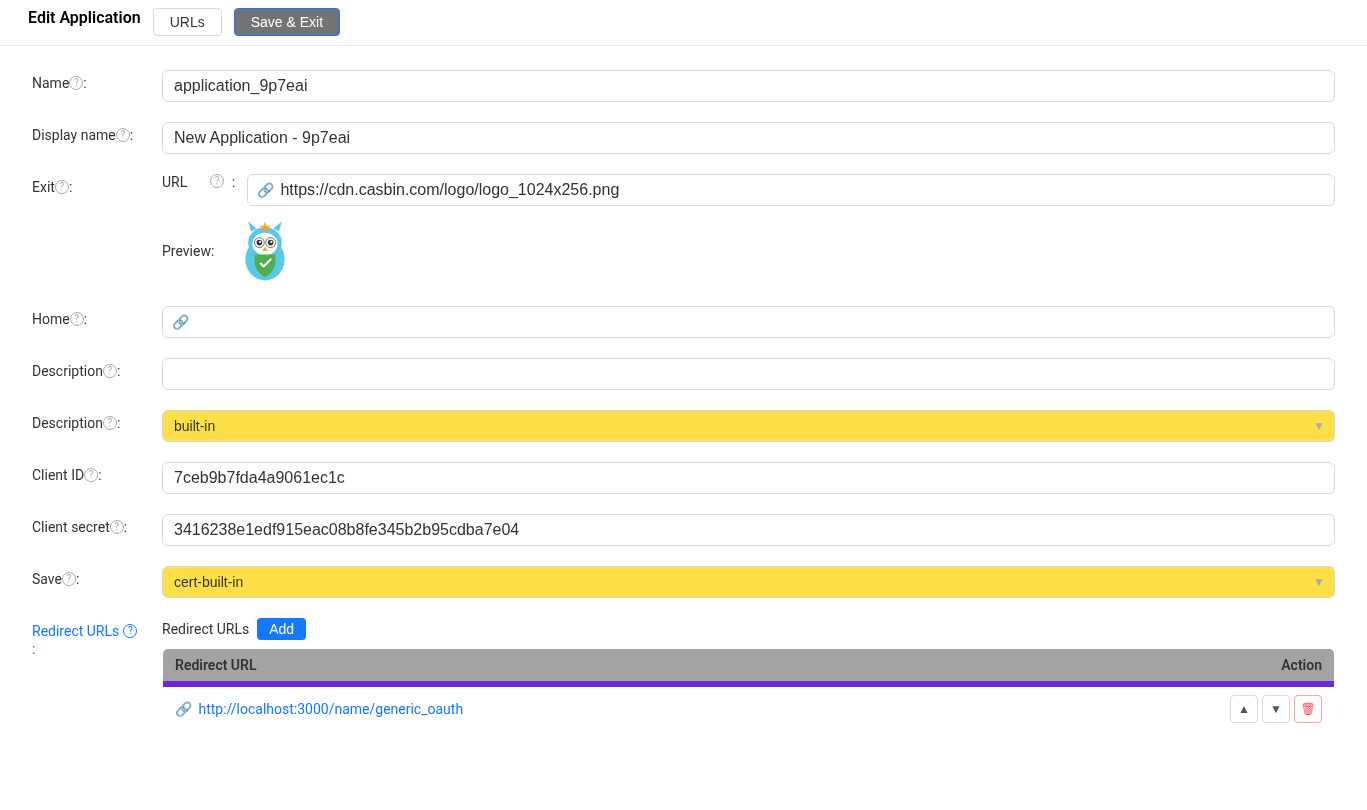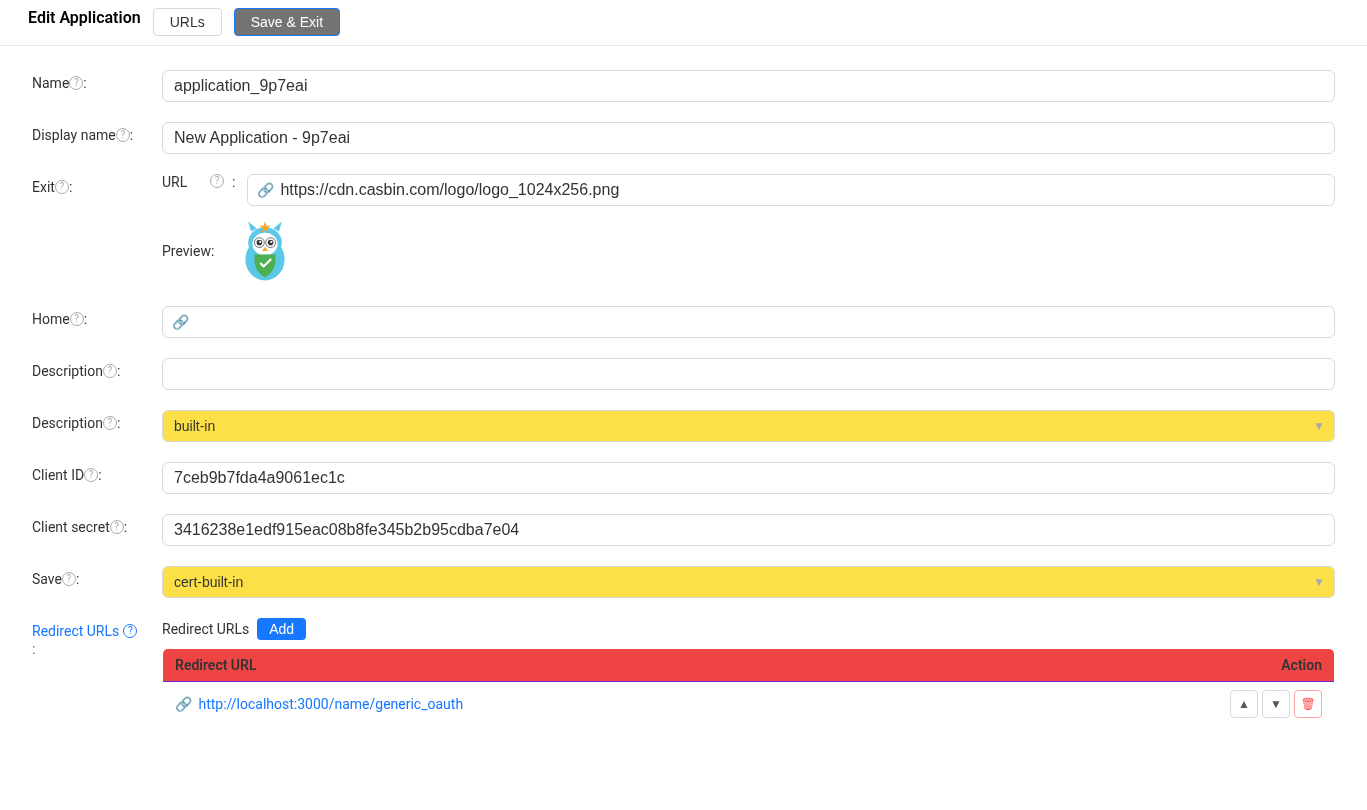--- a/index.html
+++ b/index.html
@@ -197,26 +197,26 @@
     }
 
     .table {
       width: 100%;
       border-collapse: collapse;
       border: 1px solid #e8e8e8;
       border-radius: 6px;
       overflow: hidden;
     }
     .table th {
-      background: #ef4444;
+      background: #a3a3a3;
       padding: 8px 12px;
       text-align: left;
       font-weight: 600;
       font-size: 14px;
-      border-bottom: 1px solid #6d28d9;
+      border-bottom: 6px solid #6d28d9;
       color: #333;
     }
     .table td {
       padding: 8px 12px;
       border-bottom: 1px solid #e8e8e8;
       font-size: 14px;
       color: #333;
     }
     .table tr:last-child td {
       border-bottom: none;

